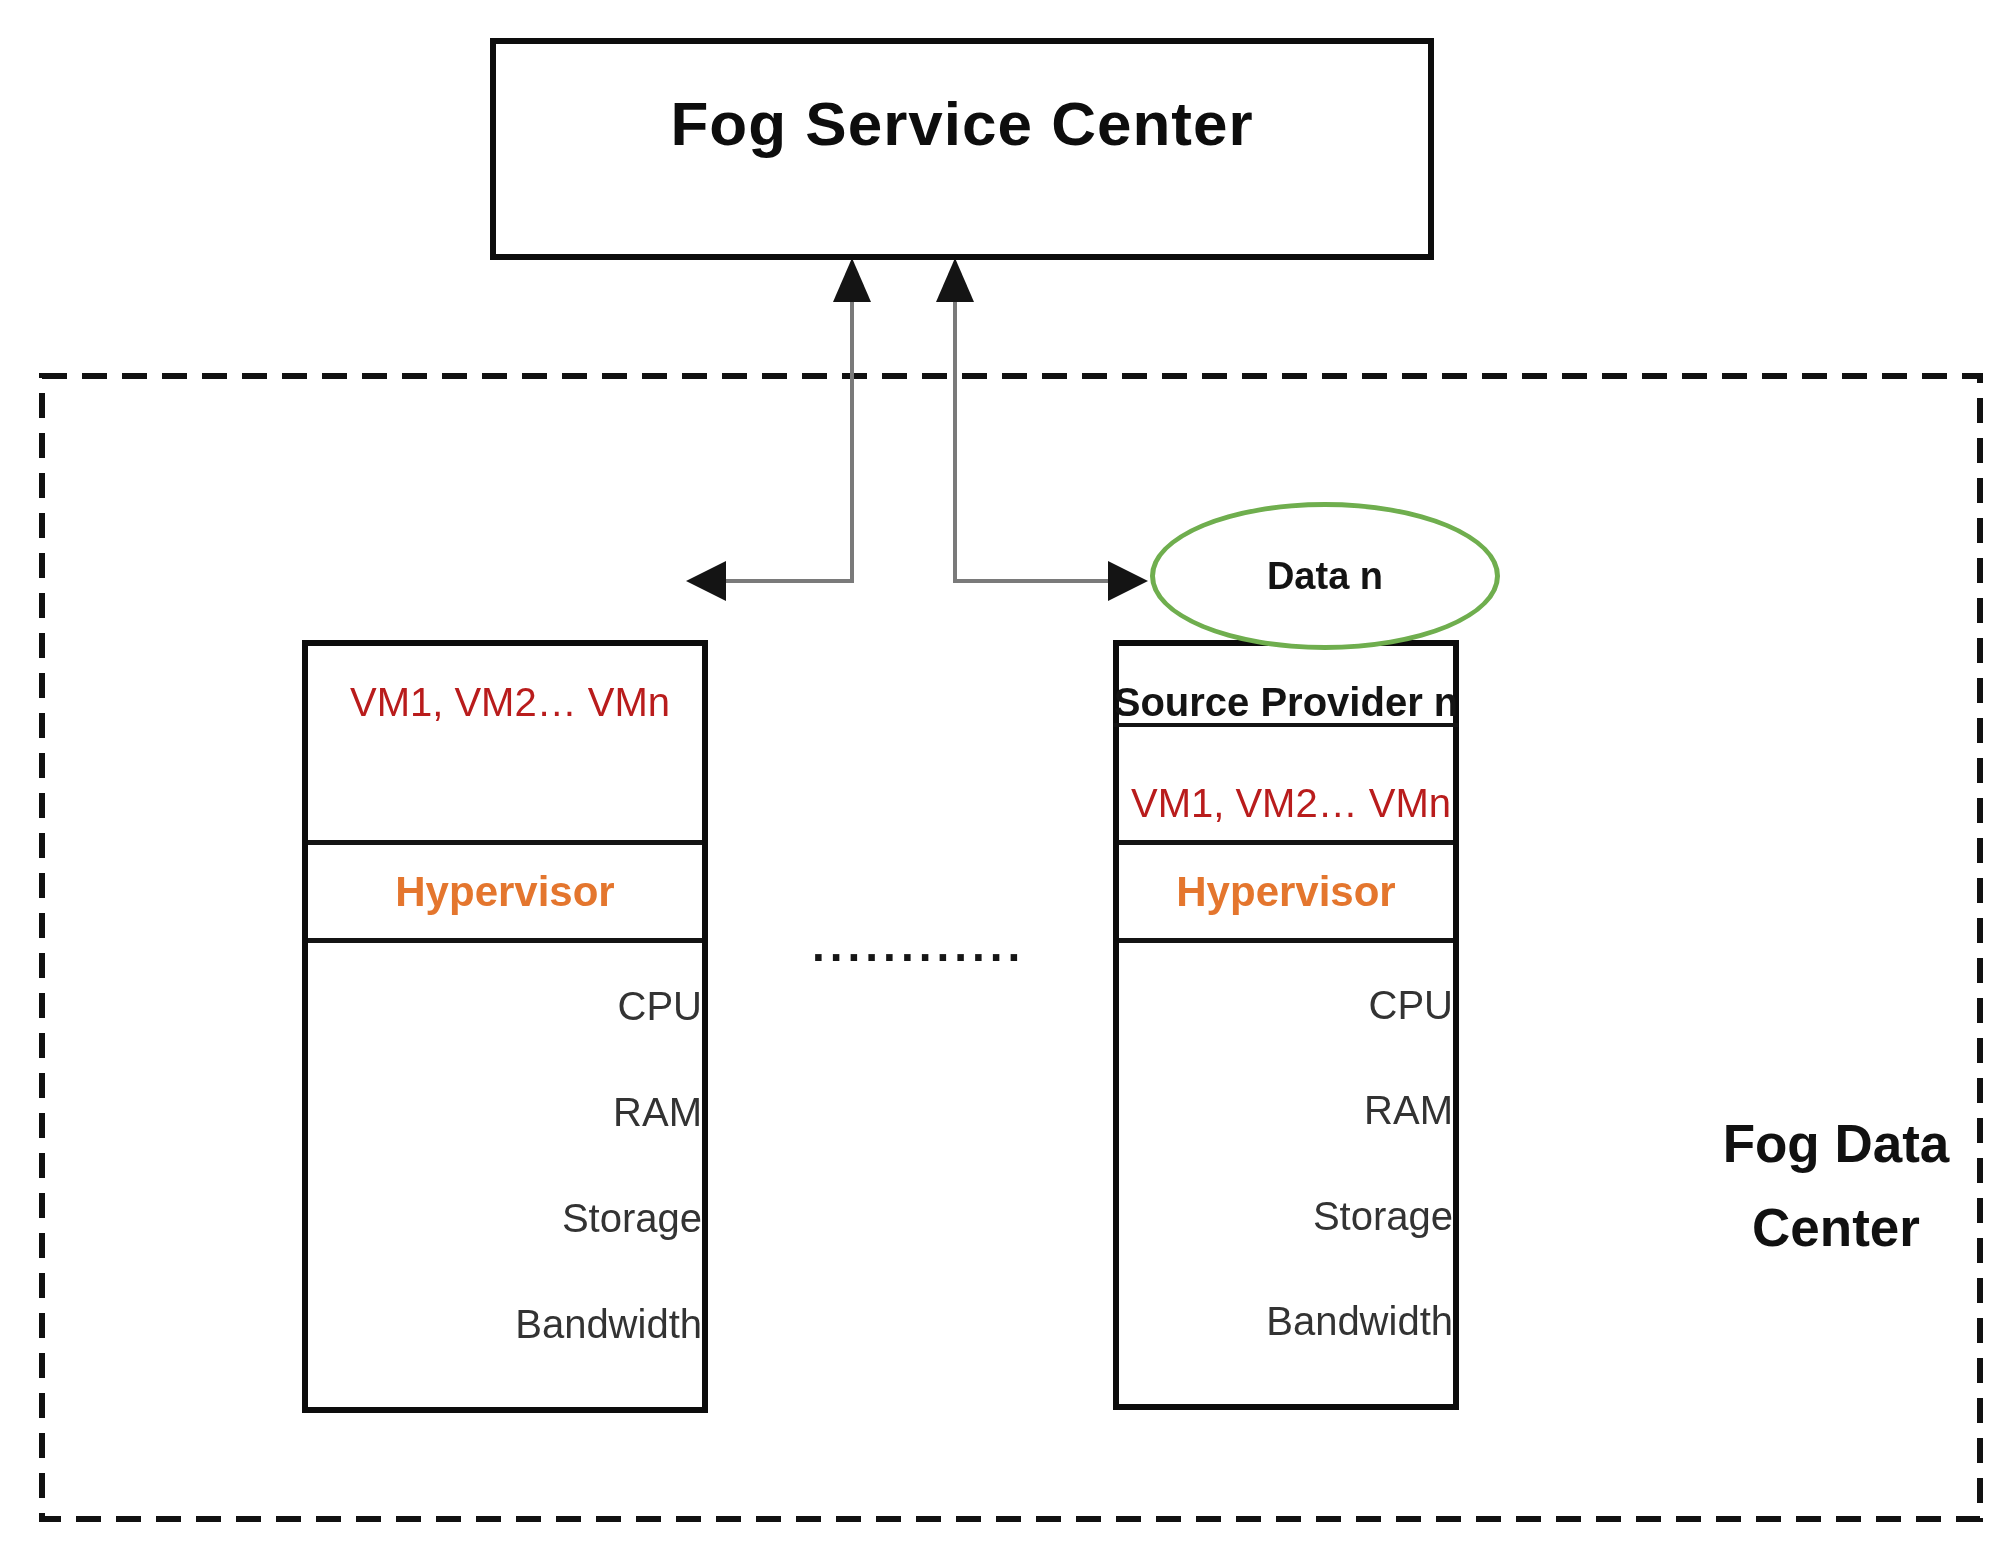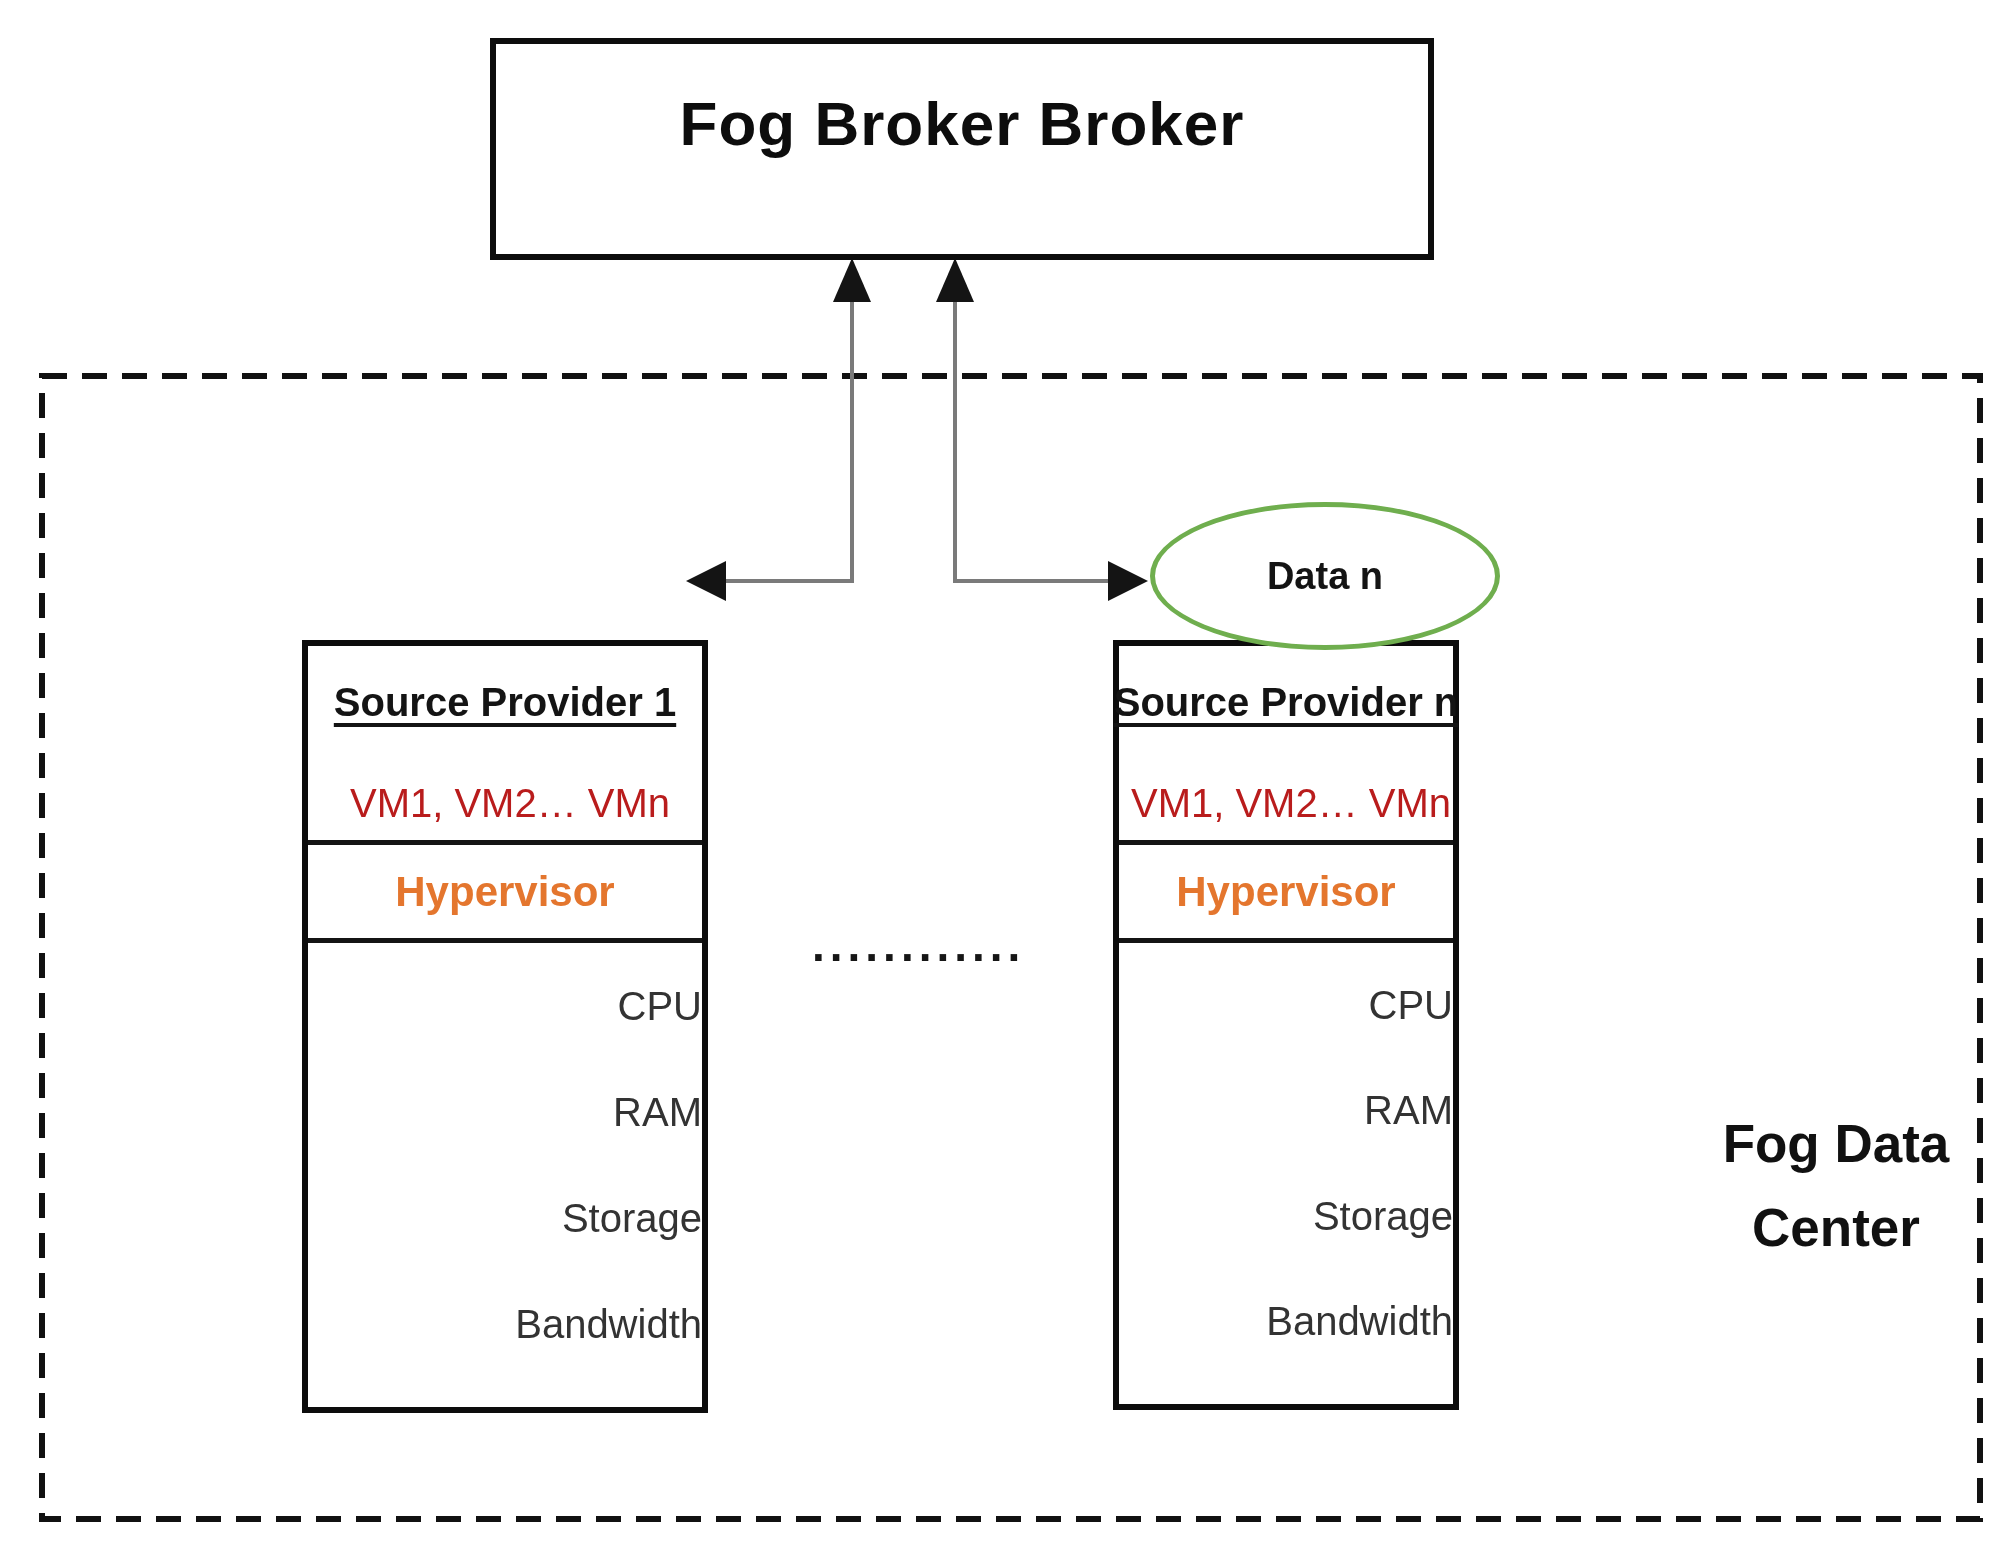--- a/index.html
+++ b/index.html
@@ -82,30 +82,29 @@
     <polyline points="852,296 852,581 722,581" fill="none" stroke="#7a7a7a" stroke-width="4"></polyline>
     <polygon points="852,258 833,302 871,302" fill="#141414"></polygon>
     <polygon points="686,581 726,561 726,601" fill="#141414"></polygon>
 
     <polyline points="955,296 955,581 1112,581" fill="none" stroke="#7a7a7a" stroke-width="4"></polyline>
     <polygon points="955,258 936,302 974,302" fill="#141414"></polygon>
     <polygon points="1148,581 1108,561 1108,601" fill="#141414"></polygon>
   </svg>
 
   <div class="broker">
-    <div class="title">Fog Broker Broker</div>
+    <div class="title">Fog Service Center</div>
   </div>
 
   <div class="agent an">
     <span class="agent-label">Data n</span>
   </div>
 
   <div class="provider left">
     <div class="prov-head">
-      <div class="prov-title">Source Provider 1</div>
       <div class="prov-vms">VM1, VM2… VMn</div>
     </div>
     <div class="prov-hyp">
       <span>Hypervisor</span>
     </div>
     <div class="prov-res">
       <div class="res-item">CPU</div>
       <div class="res-item">RAM</div>
       <div class="res-item">Storage</div>
       <div class="res-item">Bandwidth</div>

